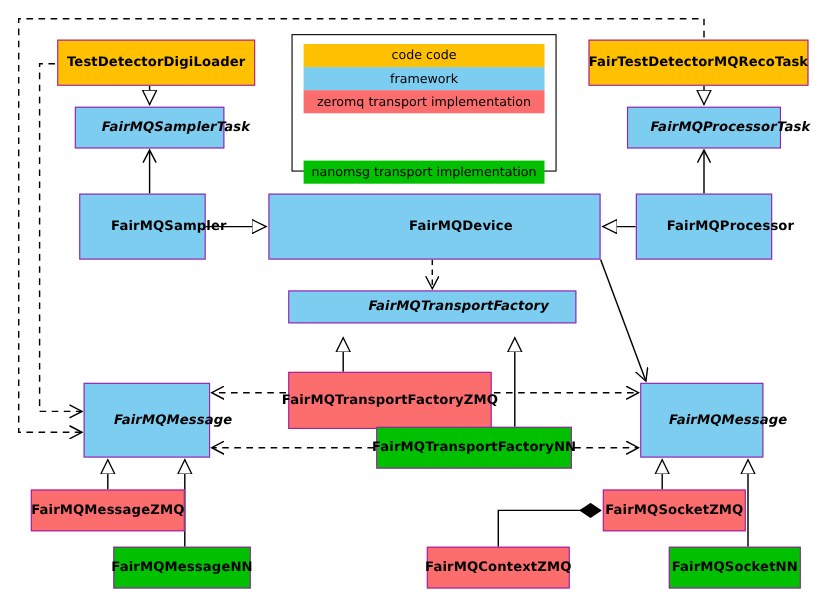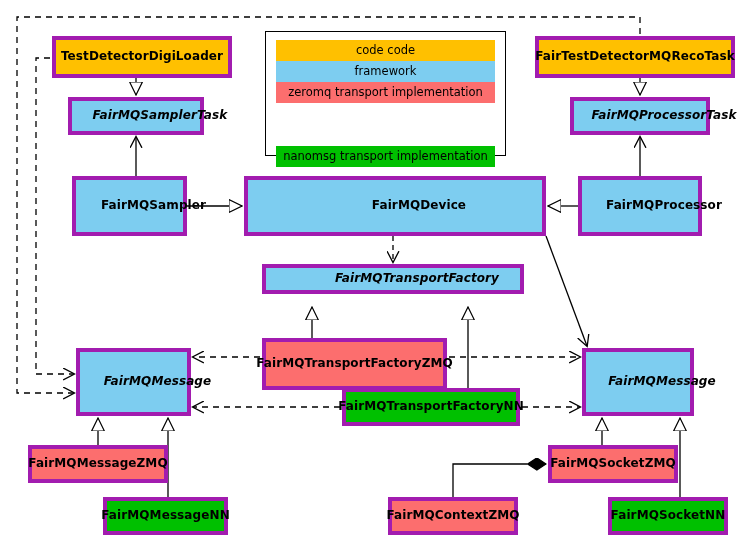--- a/index.html
+++ b/index.html
@@ -22,21 +22,21 @@
     position: absolute;
     left: 0;
     top: 0;
     width: 748px;
     height: 549px;
     pointer-events: none;
   }
   .node {
     position: absolute;
     box-sizing: border-box;
-    border: 4px solid #a21caf;
+    border: 1px solid #a21caf;
     display: flex;
     align-items: center;
     justify-content: center;
     text-align: center;
     font-size: 12px;
     font-weight: bold;
     color: #000000;
     line-height: 1.1;
     letter-spacing: 0.1px;
     z-index: 2;

